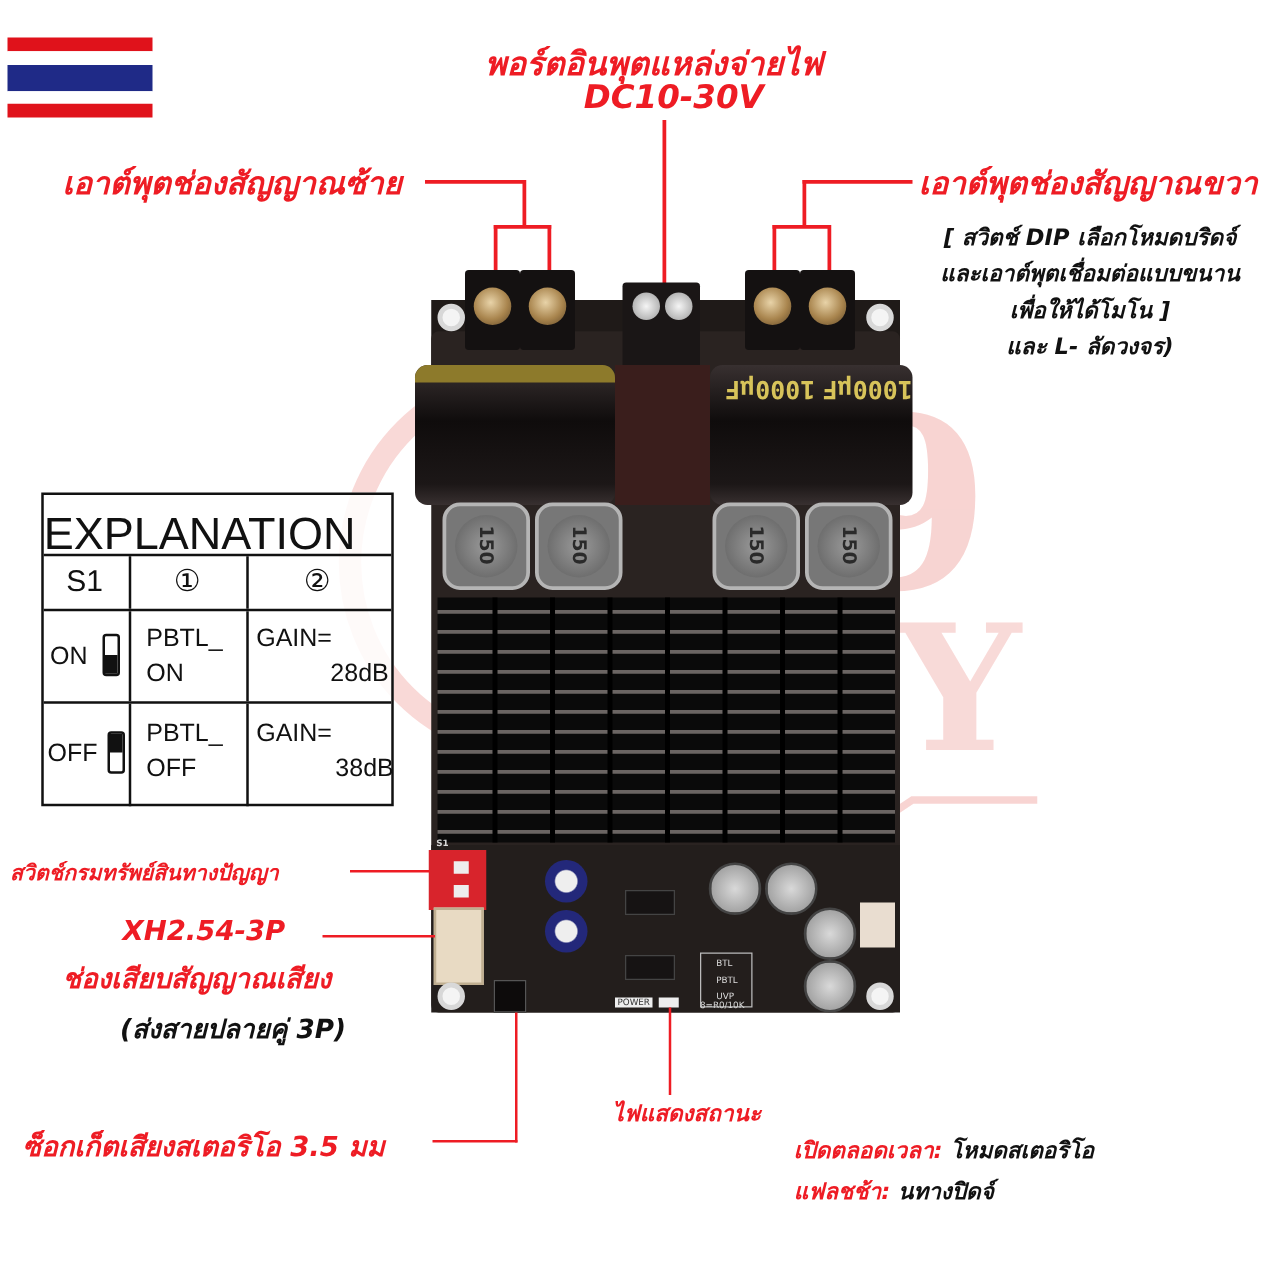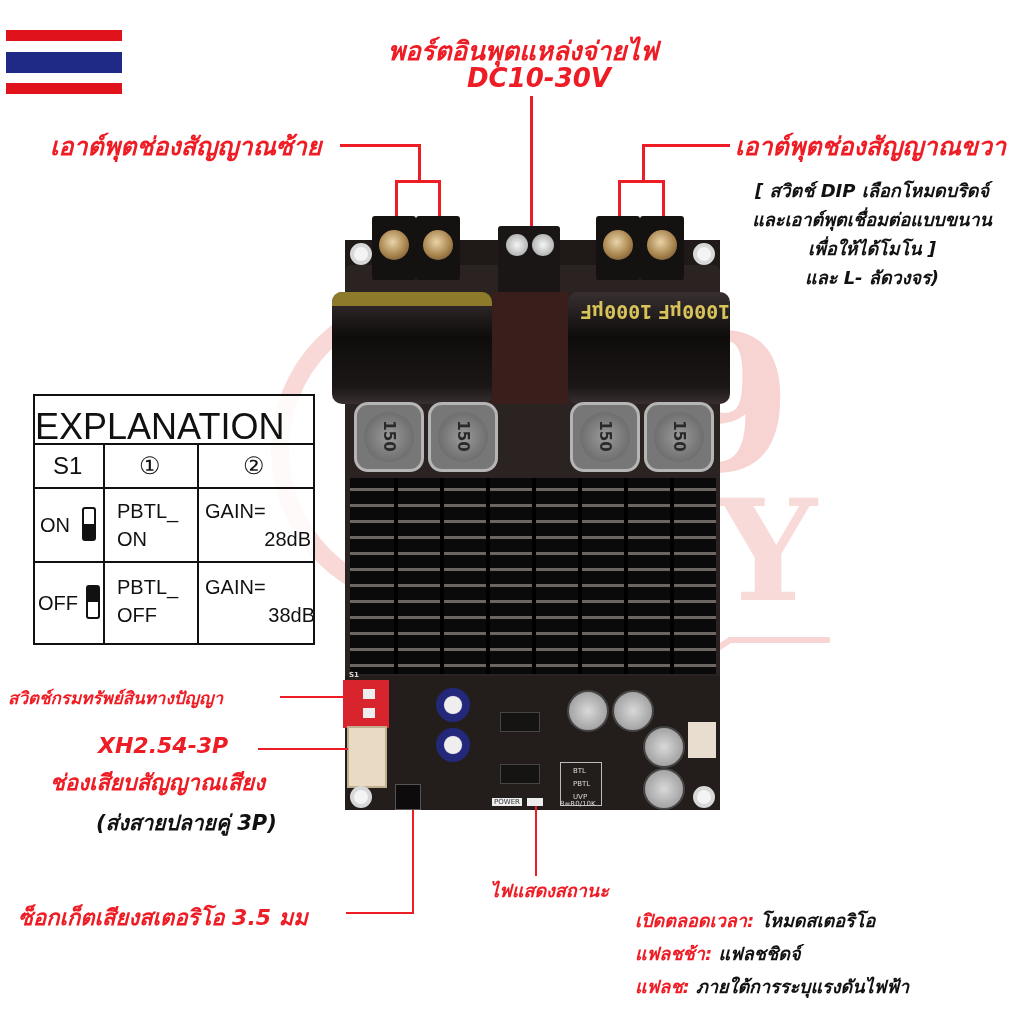--- a/index.html
+++ b/index.html
@@ -269,19 +269,15 @@
 
 <div class="line" style="left:535px;top:806px;width:2px;height:70px;"></div>
 <div class="abs lbl red" style="left:490px;top:876px;font-size:18px;">ไฟแสดงสถานะ</div>
 <div class="abs" style="left:635px;top:904px;">
   <div class="lbl" style="font-size:18px;line-height:33px;">
     <span class="red">เปิดตลอดเวลา:</span>
     <span class="blk">โหมดสเตอริโอ</span>
   </div>
   <div class="lbl" style="font-size:18px;line-height:33px;">
     <span class="red">แฟลชช้า:</span>
-    <span class="blk">แฟลชชิดจ์</span>
-  </div>
-  <div class="lbl" style="font-size:18px;line-height:33px;">
-    <span class="red">แฟลช:</span>
-    <span class="blk">ภายใต้การระบุแรงดันไฟฟ้า</span>
+    <span class="blk">นทางปิดจ์</span>
   </div>
 </div>
 
 </body></html>

